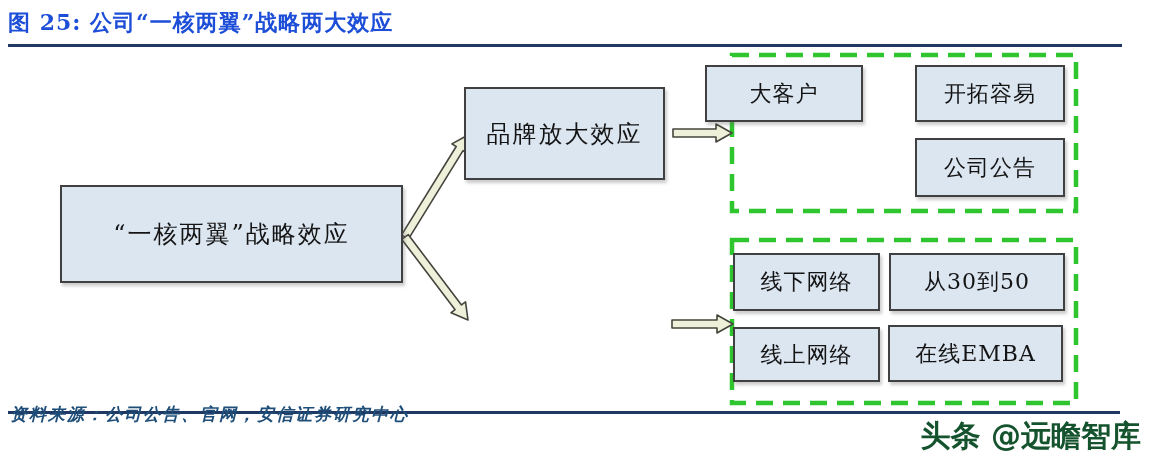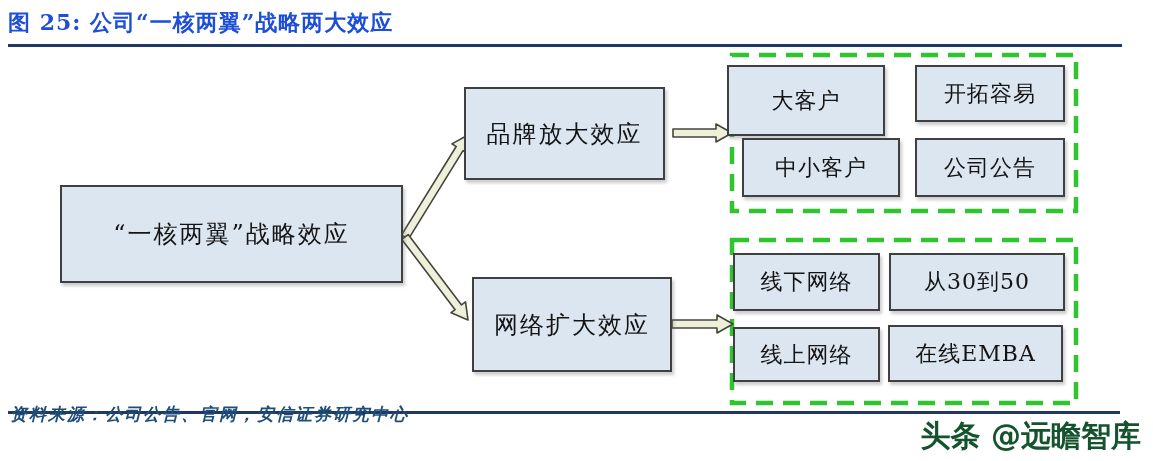--- a/index.html
+++ b/index.html
@@ -35,21 +35,21 @@
     display:flex;align-items:center;justify-content:center;
     color:#141414;
     letter-spacing:2px;
     box-sizing:border-box;
     white-space:nowrap;
   }
   .node-root{left:60px;top:185px;width:343px;height:98px;font-size:24px;}
   .node-branch-top{left:464px;top:87px;width:201px;height:93px;font-size:24px;}
   .node-branch-bottom{left:472px;top:277px;width:200px;height:95px;font-size:24px;}
   .node-sm{font-size:22px;letter-spacing:1px;}
-  .g1-c1r1{left:727px;top:65px;width:158px;height:71px;text-align:right;}
+  .g1-c1r1{left:705px;top:65px;width:158px;height:57px;text-align:right;}
   .g1-c2r1{left:915px;top:65px;width:150px;height:57px;}
   .g1-c1r2{left:742px;top:138px;width:158px;height:59px;}
   .g1-c2r2{left:915px;top:138px;width:150px;height:59px;}
   .g2-c1r1{left:733px;top:253px;width:147px;height:58px;}
   .g2-c2r1{left:889px;top:253px;width:176px;height:58px;}
   .g2-c1r2{left:733px;top:327px;width:147px;height:55px;}
   .g2-c2r2{left:888px;top:325px;width:175px;height:57px;}
   .source-note{
     position:absolute;left:10px;top:403px;
     font-size:17px;font-weight:bold;font-style:italic;
@@ -98,25 +98,23 @@
     <polygon class="block-arrow" points="401.8,239.4 455.1,309.7 451.1,312.7 468,320 465.5,301.9 461.5,304.9 408.2,234.6"></polygon>
 
     <polygon class="block-arrow" points="673,137 716,137 716,142 732,133 716,124 716,129 673,129"></polygon>
 
     <polygon class="block-arrow" points="672,328 717,328 717,333 733,324 717,315 717,320 672,320"></polygon>
   </svg>
 
   <div class="node node-root">“一核两翼”战略效应</div>
 
   <div class="node node-branch-top">品牌放大效应</div>
-  <div class="node node-branch-bottom">网络扩大效应</div>
 
   <div class="node node-sm g1-c1r1">大客户</div>
   <div class="node node-sm g1-c2r1">开拓容易</div>
-  <div class="node node-sm g1-c1r2">中小客户</div>
   <div class="node node-sm g1-c2r2">公司公告</div>
 
   <div class="node node-sm g2-c1r1">线下网络</div>
   <div class="node node-sm g2-c2r1">从30到50</div>
   <div class="node node-sm g2-c1r2">线上网络</div>
   <div class="node node-sm g2-c2r2">在线EMBA</div>
 
   <div class="rule rule-bottom"></div>
   <div class="source-note">资料来源：公司公告、官网，安信证券研究中心</div>
   <div class="watermark">头条 @远瞻智库</div>

